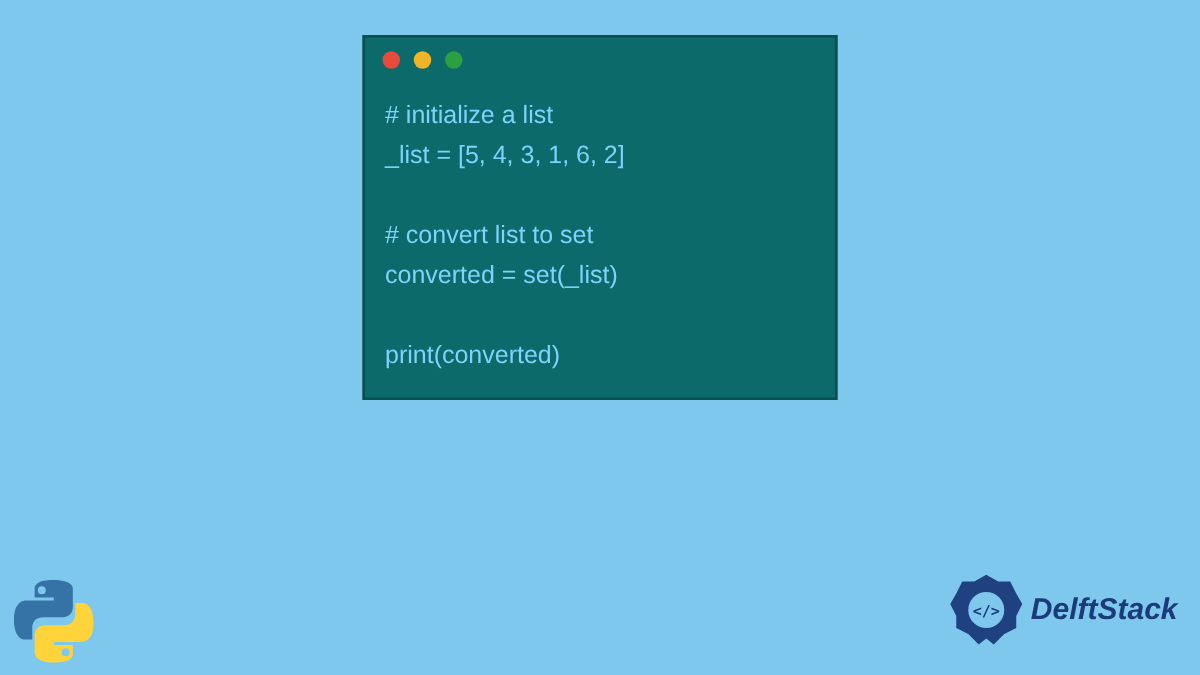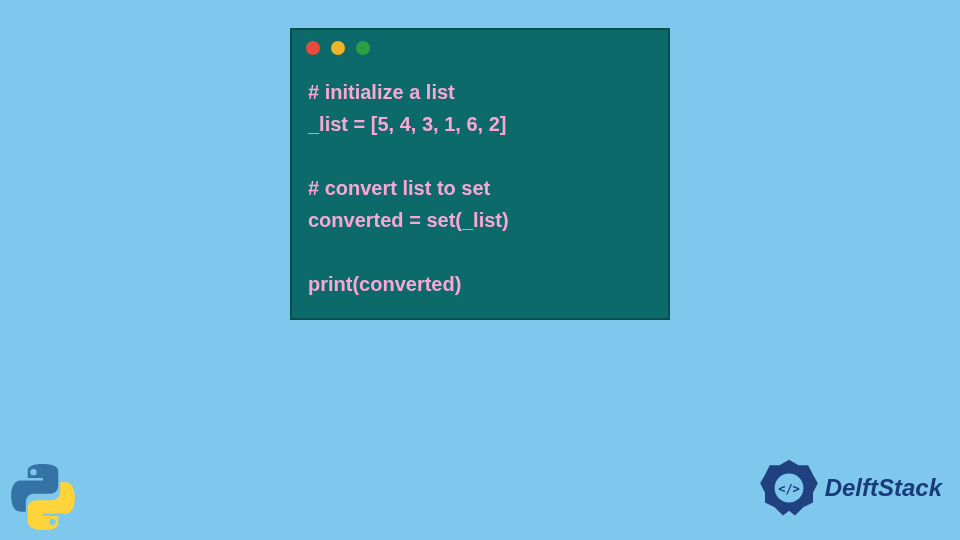--- a/index.html
+++ b/index.html
@@ -18,26 +18,25 @@
 }
 .titlebar {
   display: flex; align-items: center;
   height: 36px;
   padding-left: 14px;
   gap: 11px;
 }
 .dot { width: 14px; height: 14px; border-radius: 50%; }
 .code-body {
   padding: 10px 4px 18px 16px;
-  color: #f9a8d4;
+  color: #7dd3fc;
   font-size: 20px;
   line-height: 1.6;
   white-space: pre;
   font-family: Arial, Helvetica, sans-serif;
-  font-weight: bold;
 }
 .python-logo {
   position: absolute;
   left: 8px; bottom: 8px;
   width: 70px; height: 70px;
 }
 .delft-logo {
   position: absolute;
   right: 18px; bottom: 22px;
   display: flex; align-items: center;

